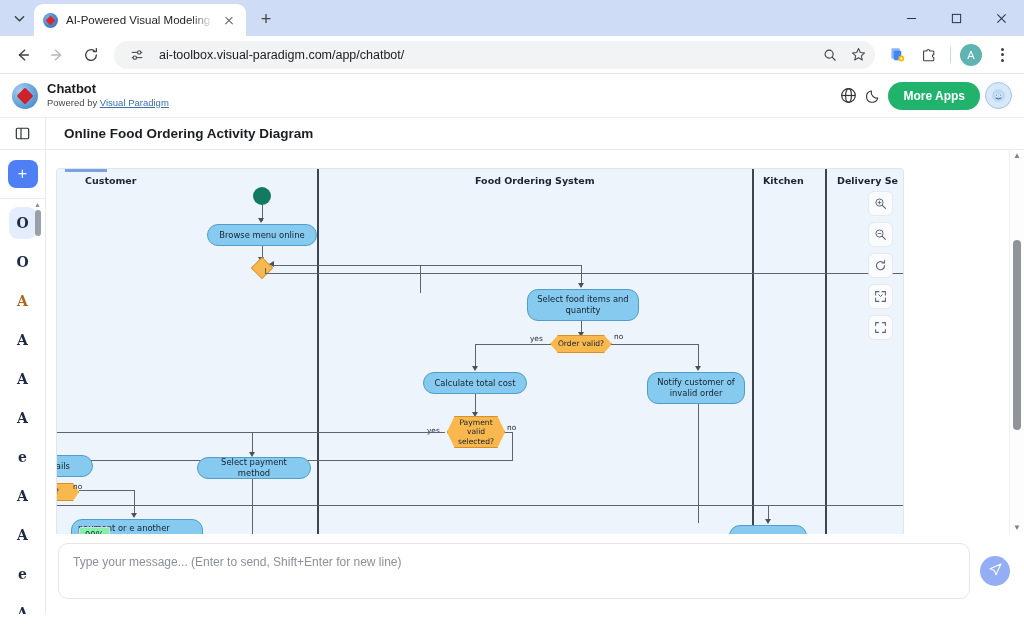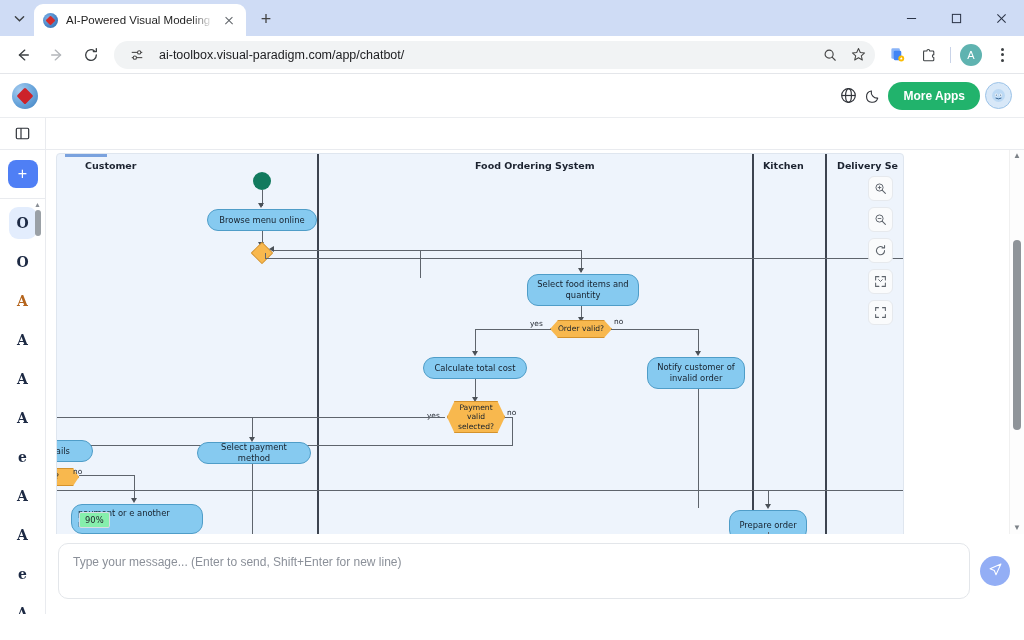--- a/index.html
+++ b/index.html
@@ -160,21 +160,21 @@
   .side-sb .thumb {
     width: 6px; height: 26px; background: #9aa0a6;
     border-radius: 3px; margin: 2px 0;
   }
 
   .main { flex: 1; display: flex; flex-direction: column; min-width: 0; position: relative; }
   .chatscroll { flex: 1; position: relative; overflow: hidden; background: #fff; }
 
   
   .diagram-card {
-    position: absolute; left: 10px; top: 3px; width: 848px; height: 400px;
+    position: absolute; left: 10px; top: 18px; width: 848px; height: 400px;
     background: #eef4fc; border: 1px solid #dfe6ef; border-radius: 4px;
     overflow: hidden;
   }
   .lane-tabmark { position: absolute; left: 8px; top: 0; width: 42px; height: 2.5px; background: #7aa2de; }
   .lane-sep { position: absolute; top: 0; bottom: 0; width: 1.6px; background: #3d4450; }
   .lane-label {
     position: absolute; top: 6px; font-family: "DejaVu Sans", sans-serif;
     font-size: 9.5px; font-weight: bold; color: #1c2330; white-space: nowrap;
   }
 
@@ -362,20 +362,24 @@
         <i></i>
       </span>
   </div>
 </div>
 
 <div class="appbar">
   <div class="brand">
     <span class="brand-logo">
         <i></i>
       </span>
+    <span>
+      <div class="brand-name">Chatbot</div>
+      <div class="brand-sub"><span>Powered by </span><a href="#">Visual Paradigm</a></div>
+    </span>
   </div>
   <div class="appbar-right">
     <span class="hdr-ic">
       <svg width="17" height="17" viewBox="0 0 18 18">
           <circle cx="9" cy="9" r="7.2" stroke="#31343a" stroke-width="1.25" fill="none"></circle>
           <ellipse cx="9" cy="9" rx="3.1" ry="7.2" stroke="#31343a" stroke-width="1.25" fill="none"></ellipse>
           <line x1="1.9" y1="9" x2="16.1" y2="9" stroke="#31343a" stroke-width="1.25"></line>
         </svg>
     </span>
     <span class="hdr-ic">
@@ -397,20 +401,21 @@
   </div>
 </div>
 
 <div class="titlebar">
   <div class="panel-toggle">
     <svg width="15" height="15" viewBox="0 0 16 16">
         <rect x="1.4" y="2.4" width="13.2" height="11.2" rx="1.3" stroke="#2b2f36" stroke-width="1.25" fill="none"></rect>
         <line x1="6.4" y1="2.4" x2="6.4" y2="13.6" stroke="#2b2f36" stroke-width="1.25"></line>
       </svg>
   </div>
+  <div class="doc-title">Online Food Ordering Activity Diagram</div>
 </div>
 
 <div class="body-wrap">
 
   <div class="sidebar">
     <button class="add-btn">+</button>
     <div class="side-div"></div>
     <div class="side-scroll">
       <div class="side-item sel">O</div>
       <div class="side-item">O</div>

